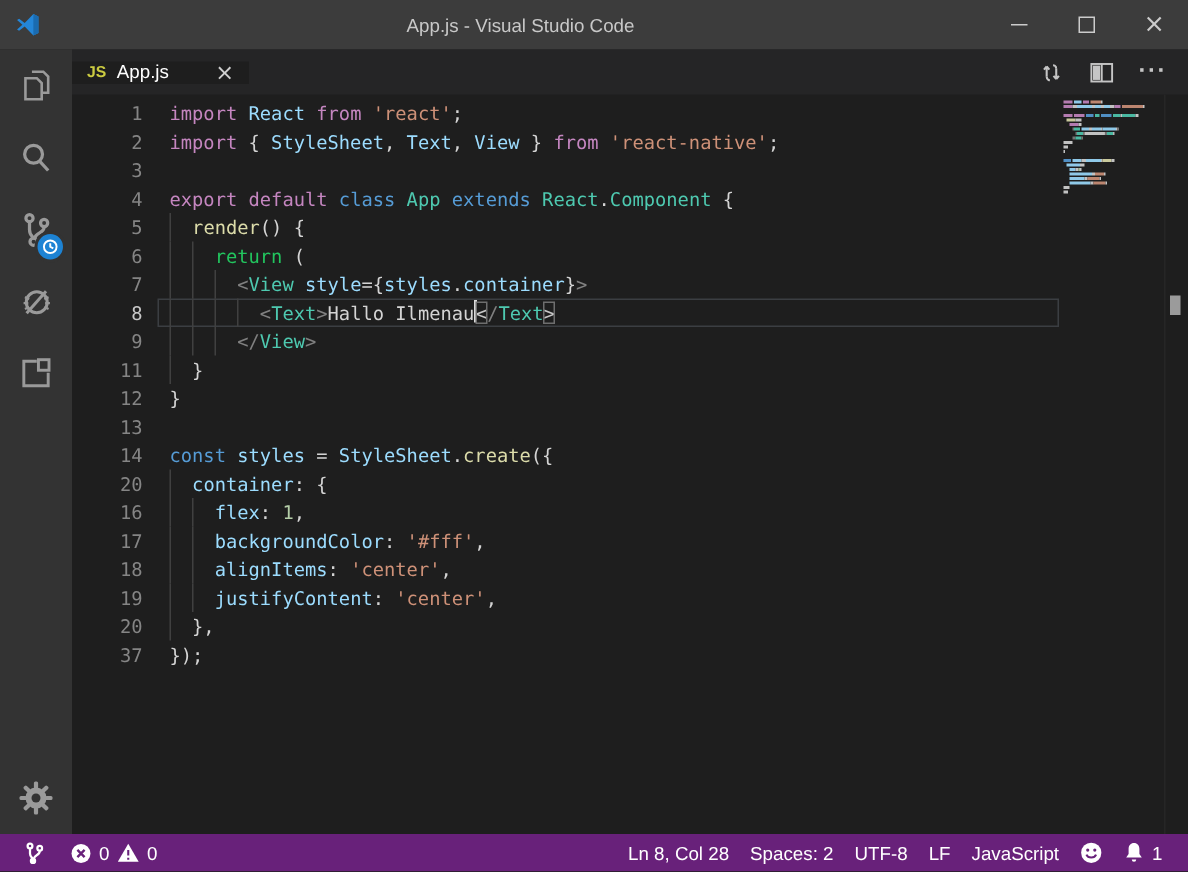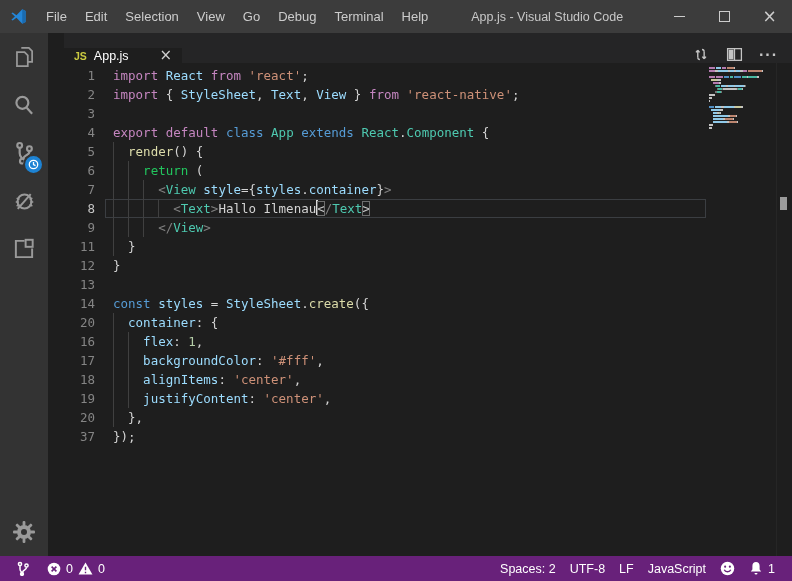--- a/index.html
+++ b/index.html
@@ -22,21 +22,21 @@
   .glyph-close{font-size:17px;line-height:17px;font-family:"DejaVu Sans",sans-serif;}
   
   .main{display:flex;height:523px;}
   .activitybar{width:48px;background:#333333;display:flex;flex-direction:column;flex:none;}
   .act-item{height:48px;display:flex;align-items:center;justify-content:center;position:relative;}
   .act-spacer{flex:1;}
   .badge{position:absolute;right:4px;bottom:2px;width:17px;height:17px;border-radius:50%;
     background:#1d83d4;border:2px solid #333333;display:flex;align-items:center;justify-content:center;}
   .editor-col{flex:1;display:flex;flex-direction:column;min-width:0;}
   
-  .tabbar{height:30px;background:#252526;display:flex;align-items:flex-end;margin-left:16px;}
+  .tabbar{height:30px;background:#252526;display:flex;align-items:center;}
   .tab{width:118px;background:#1e1e1e;display:flex;align-items:center;padding:0 10px;box-sizing:border-box;}
   .tab-js{color:#cbcb41;font-weight:bold;font-size:10.5px;margin-right:7px;}
   .tab-label{color:#ffffff;font-size:12.5px;}
   .tab-close{margin-left:auto;color:#d0d0d0;font-size:15px;font-family:"DejaVu Sans",sans-serif;line-height:15px;}
   .tab-actions{margin-left:auto;display:flex;align-items:center;gap:16px;padding-right:14px;color:#c5c5c5;}
   .dots{font-size:16px;font-weight:bold;letter-spacing:1px;color:#c5c5c5;line-height:10px;}
   
   .editor-area{flex:1;display:flex;min-height:0;}
   .code-region{flex:1;padding-top:3px;overflow:hidden;font:12.5px/19px "DejaVu Sans Mono",monospace;}
   .row{display:flex;height:19px;position:relative;white-space:pre;}
@@ -61,30 +61,20 @@
   svg{display:block;}
 </style>
 </head>
 <body>
 
 <div class="titlebar">
   <svg class="logo" viewBox="0 0 100 100">
     <path fill="#2486d8" d="M72 8 L38 43 L16 26 L8 31 L29 50 L8 69 L16 74 L38 57 L72 92 L92 82 V18 Z"></path>
     <path fill="#1a6bb0" d="M72 8 L92 18 V82 L72 92 Z"></path>
   </svg>
-  <div class="menus" id="menus">
-      <span class="menu-item">File</span>
-      <span class="menu-item">Edit</span>
-      <span class="menu-item">Selection</span>
-      <span class="menu-item">View</span>
-      <span class="menu-item">Go</span>
-      <span class="menu-item">Debug</span>
-      <span class="menu-item">Terminal</span>
-      <span class="menu-item">Help</span>
-    </div>
   <div class="win-title">App.js - Visual Studio Code</div>
   <div class="win-controls">
     <div class="win-btn">
         <span class="glyph-min"></span>
       </div>
     <div class="win-btn">
         <span class="glyph-max"></span>
       </div>
     <div class="win-btn">
         <span class="glyph-close">×</span>
@@ -251,20 +241,23 @@
       <span>0</span>
       <svg width="15" height="13" viewBox="0 0 16 14">
         <path d="M8 0.5 L15.5 13.5 H0.5 Z" fill="#ffffff"></path>
         <path d="M8 5 V9 M8 10.5 V12" stroke="#68217A" stroke-width="1.5"></path>
       </svg>
       <span>0</span>
     </div>
   </div>
   <div class="sb-right">
     <div class="sb-item">
+      <span>Ln 8, Col 28</span>
+    </div>
+    <div class="sb-item">
       <span>Spaces: 2</span>
     </div>
     <div class="sb-item">
       <span>UTF-8</span>
     </div>
     <div class="sb-item">
       <span>LF</span>
     </div>
     <div class="sb-item">
       <span>JavaScript</span>

